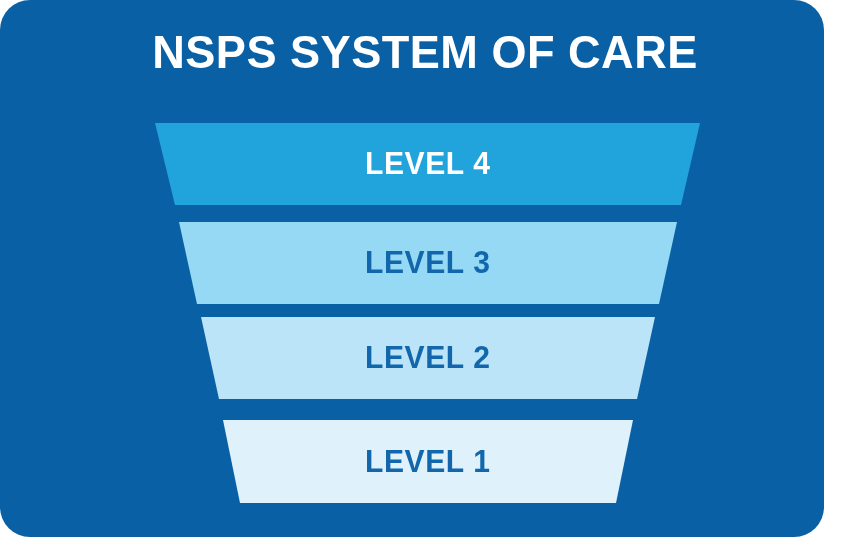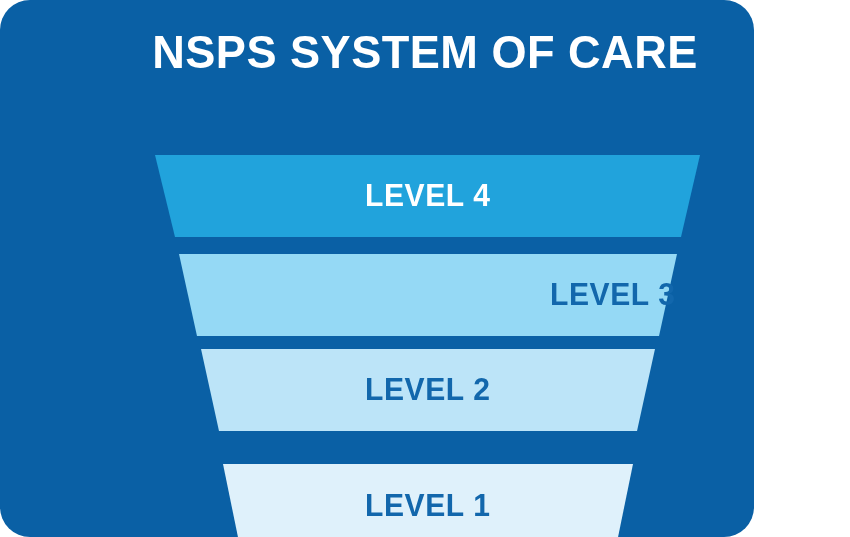--- a/index.html
+++ b/index.html
@@ -12,21 +12,21 @@
   body {
     width: 850px;
     height: 537px;
     overflow: hidden;
     font-family: "Liberation Sans", "DejaVu Sans", sans-serif;
   }
 
   
   .card {
     position: relative;
-    width: 754px;
+    width: 824px;
     height: 537px;
     box-sizing: border-box;
     background: #0A60A5;
     border-radius: 30px;
     overflow: hidden;
     text-decoration: underline;
   }
 
   
   .title {
@@ -54,21 +54,20 @@
     top: 0;
     width: 850px;
     height: 537px;
   }
 
   .funnel-band {
     position: absolute;
     display: flex;
     align-items: center;
     justify-content: center;
-    margin-top: 32px;
   }
 
   .band-shape {
     position: absolute;
     inset: 0;
   }
 
   .band-shape svg {
     display: block;
     width: 100%;
@@ -97,37 +96,37 @@
   <div class="funnel">
 
   <div class="funnel-band" style="left: 155px; top: 123px; width: 545px; height: 82px;">
         <div class="band-shape">
           <svg viewBox="0 0 545 82" preserveAspectRatio="none">
             <polygon points="0,0 545,0 526,82 20,82" fill="#21A3DC"></polygon>
           </svg>
         </div>
         <div class="band-label" style="color: rgb(255, 255, 255);">LEVEL 4</div>
       </div>
-      <div class="funnel-band" style="left: 179px; top: 222px; width: 498px; height: 82px; justify-content: flex-end;">
+      <div class="funnel-band" style="left: 179px; top: 222px; width: 498px; height: 82px;">
         <div class="band-shape">
           <svg viewBox="0 0 498 82" preserveAspectRatio="none">
             <polygon points="0,0 498,0 480,82 18,82" fill="#95D9F5"></polygon>
           </svg>
         </div>
         <div class="band-label" style="color: rgb(18, 103, 172);">LEVEL 3</div>
       </div>
       <div class="funnel-band" style="left: 201px; top: 317px; width: 454px; height: 82px;">
         <div class="band-shape">
           <svg viewBox="0 0 454 82" preserveAspectRatio="none">
             <polygon points="0,0 454,0 436,82 18,82" fill="#BCE4F8"></polygon>
           </svg>
         </div>
         <div class="band-label" style="color: rgb(18, 103, 172);">LEVEL 2</div>
       </div>
-      <div class="funnel-band" style="left: 223px; top: 432px; width: 410px; height: 83px;">
+      <div class="funnel-band" style="left: 223px; top: 420px; width: 410px; height: 83px;">
         <div class="band-shape">
           <svg viewBox="0 0 410 83" preserveAspectRatio="none">
             <polygon points="0,0 410,0 393,83 17,83" fill="#DFF1FB"></polygon>
           </svg>
         </div>
         <div class="band-label" style="color: rgb(18, 103, 172);">LEVEL 1</div>
       </div>
     </div>
 
 </div>

